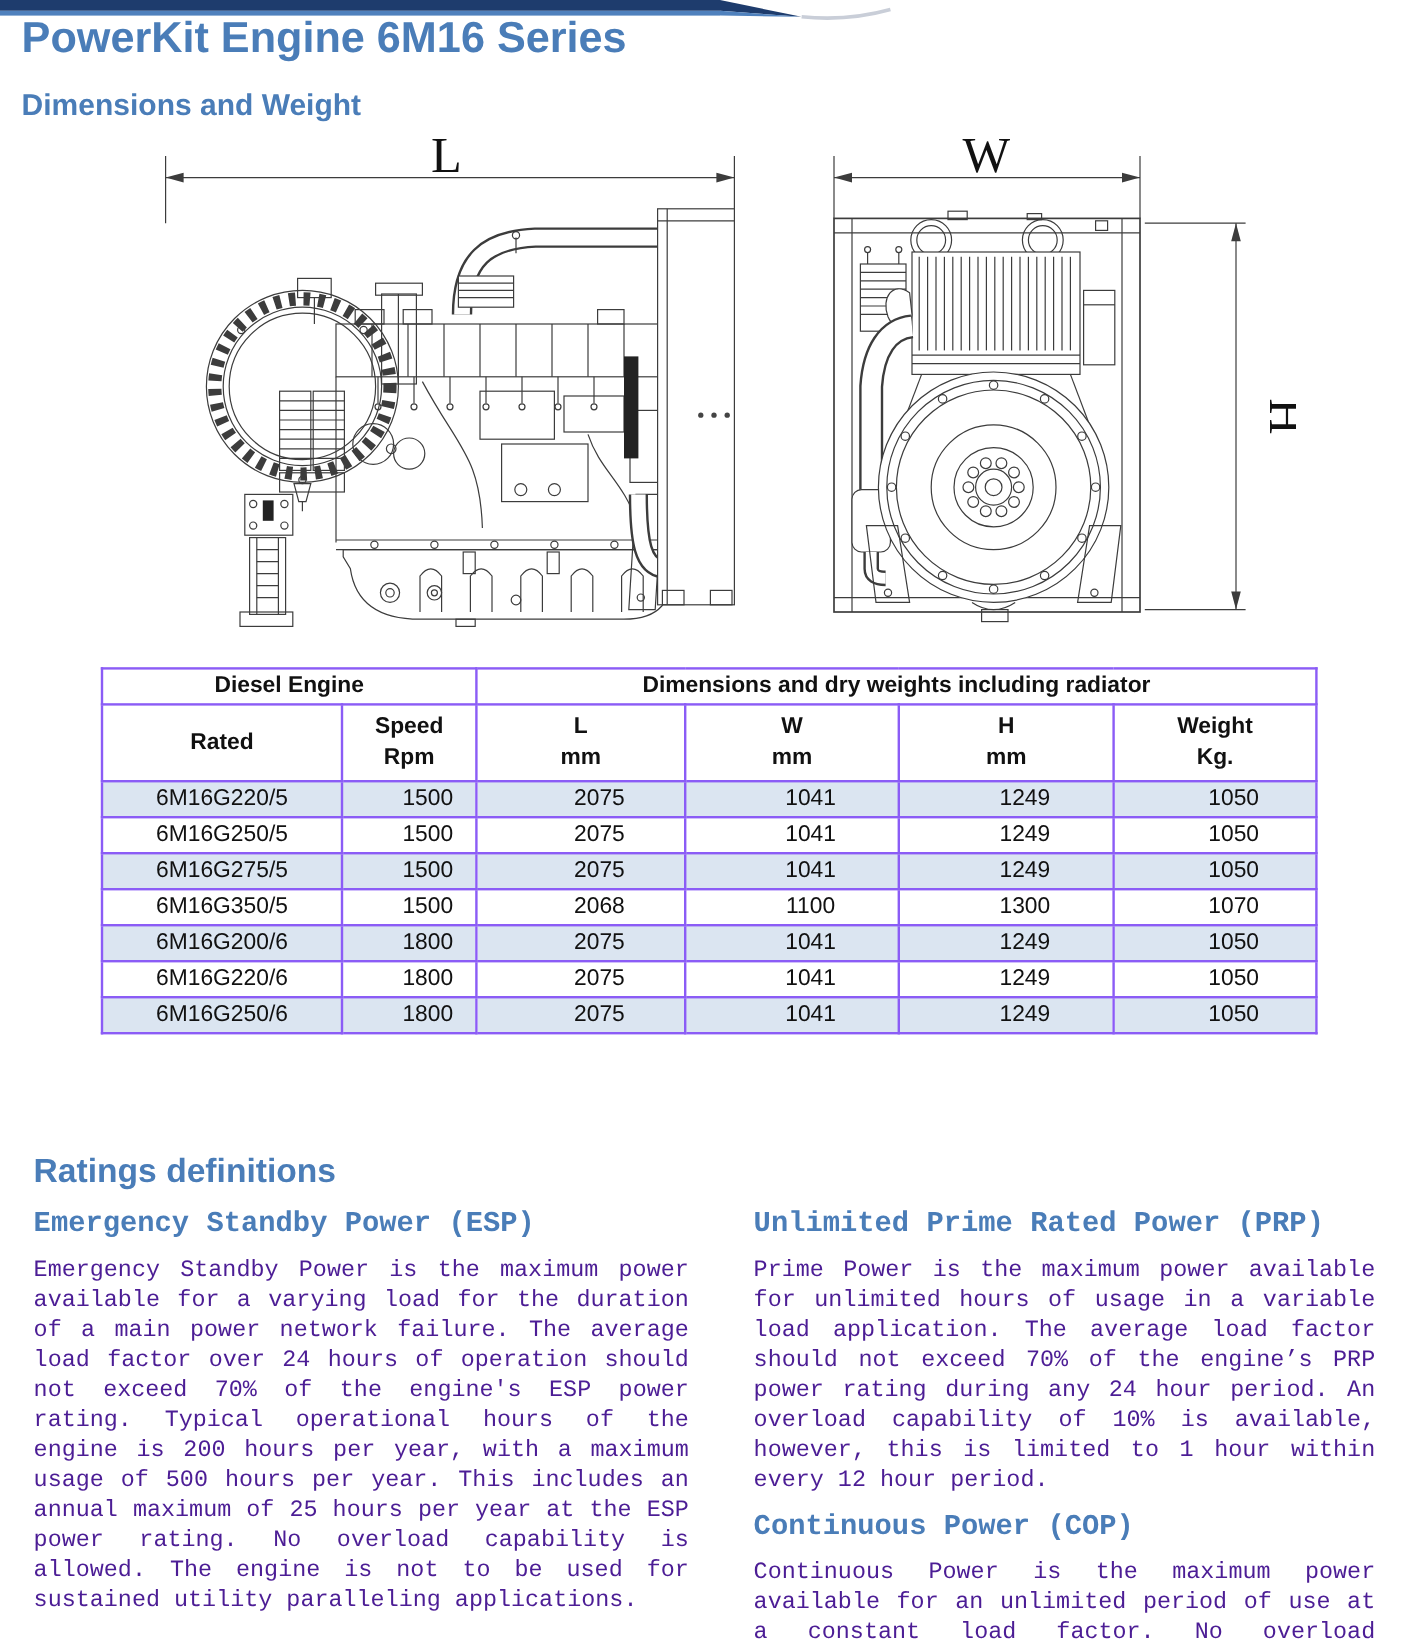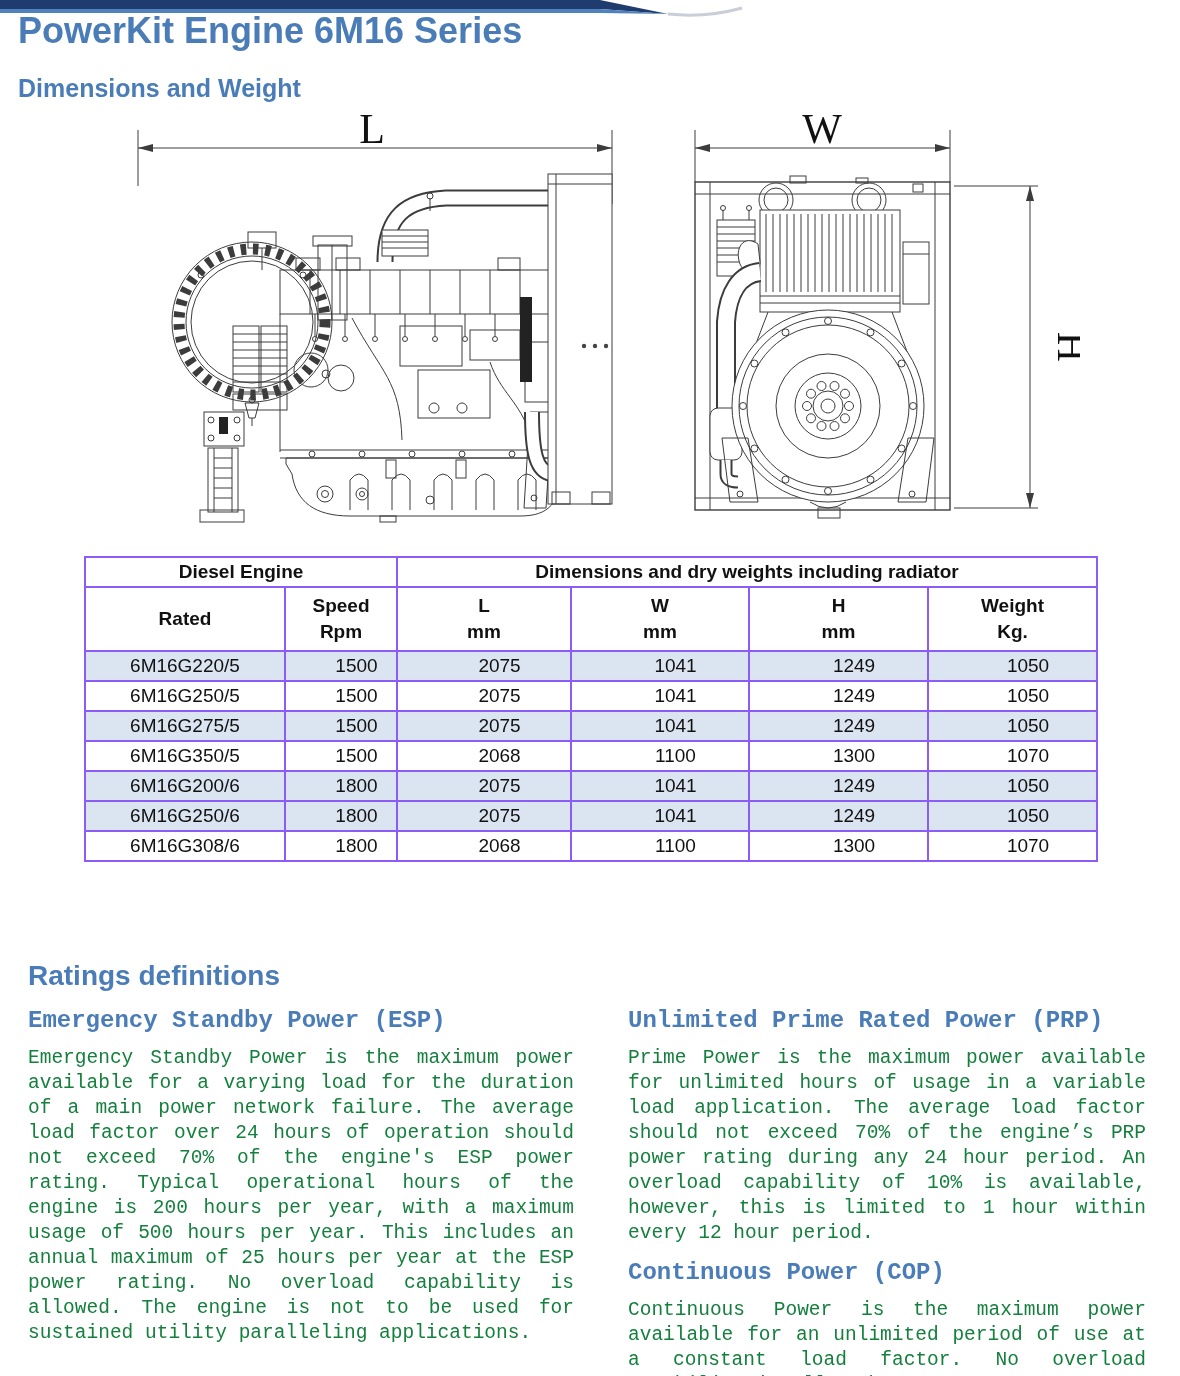--- a/index.html
+++ b/index.html
@@ -47,21 +47,21 @@
     font-size:28px;font-weight:bold;color:#4a7db8;
   }
   .rat-col{position:absolute;top:1006px;font-family:Liberation Mono, monospace;}
   .rat-col.left{left:28px;width:546px;}
   .rat-col.right{left:628px;width:518px;}
   .rat-title{
     font-size:24px;font-weight:bold;color:#4a7db8;line-height:30px;margin:0 0 10px 0;
   }
   .rat-title.second{margin-top:12px;}
   .rat-body{
-    font-size:19.5px;line-height:25px;text-align:justify;color:#15803d;margin:0;
+    font-size:19.5px;line-height:25px;text-align:justify;color:#4c1d95;margin:0;
   }
 </style>
 </head>
 <body>
 
 <div class="page">
 
   <svg class="masthead" width="760" height="20" viewBox="0 0 760 20">
     <rect x="0" y="0" width="600" height="9" fill="#1e3c6d"></rect>
     <rect x="0" y="9" width="600" height="4" fill="#4f81bd"></rect>
@@ -439,35 +439,35 @@
           <td>1070</td>
         </tr>
         <tr class="alt">
           <td class="model-cell">6M16G200/6</td>
           <td>1800</td>
           <td>2075</td>
           <td>1041</td>
           <td>1249</td>
           <td>1050</td>
         </tr>
+        <tr>
+          <td class="model-cell">6M16G220/6</td>
+          <td>1800</td>
+          <td>2075</td>
+          <td>1041</td>
+          <td>1249</td>
+          <td>1050</td>
+        </tr>
         <tr class="alt">
           <td class="model-cell">6M16G250/6</td>
           <td>1800</td>
           <td>2075</td>
           <td>1041</td>
           <td>1249</td>
           <td>1050</td>
-        </tr>
-        <tr>
-          <td class="model-cell">6M16G308/6</td>
-          <td>1800</td>
-          <td>2068</td>
-          <td>1100</td>
-          <td>1300</td>
-          <td>1070</td>
         </tr>
       </tbody>
   </table>
 
   <div class="ratings-heading">Ratings definitions</div>
 
   <div class="rat-col left">
     <p class="rat-title">Emergency Standby Power (ESP)</p>
     <p class="rat-body">Emergency Standby Power is the maximum power available for a varying load for the duration of a main power network failure. The average load factor over 24 hours of operation should not exceed 70% of the engine's ESP power rating. Typical operational hours of the engine is 200 hours per year, with a maximum usage of 500 hours per year. This includes an annual maximum of 25 hours per year at the ESP power rating. No overload capability is allowed. The engine is not to be used for sustained utility paralleling applications.</p>
   </div>

